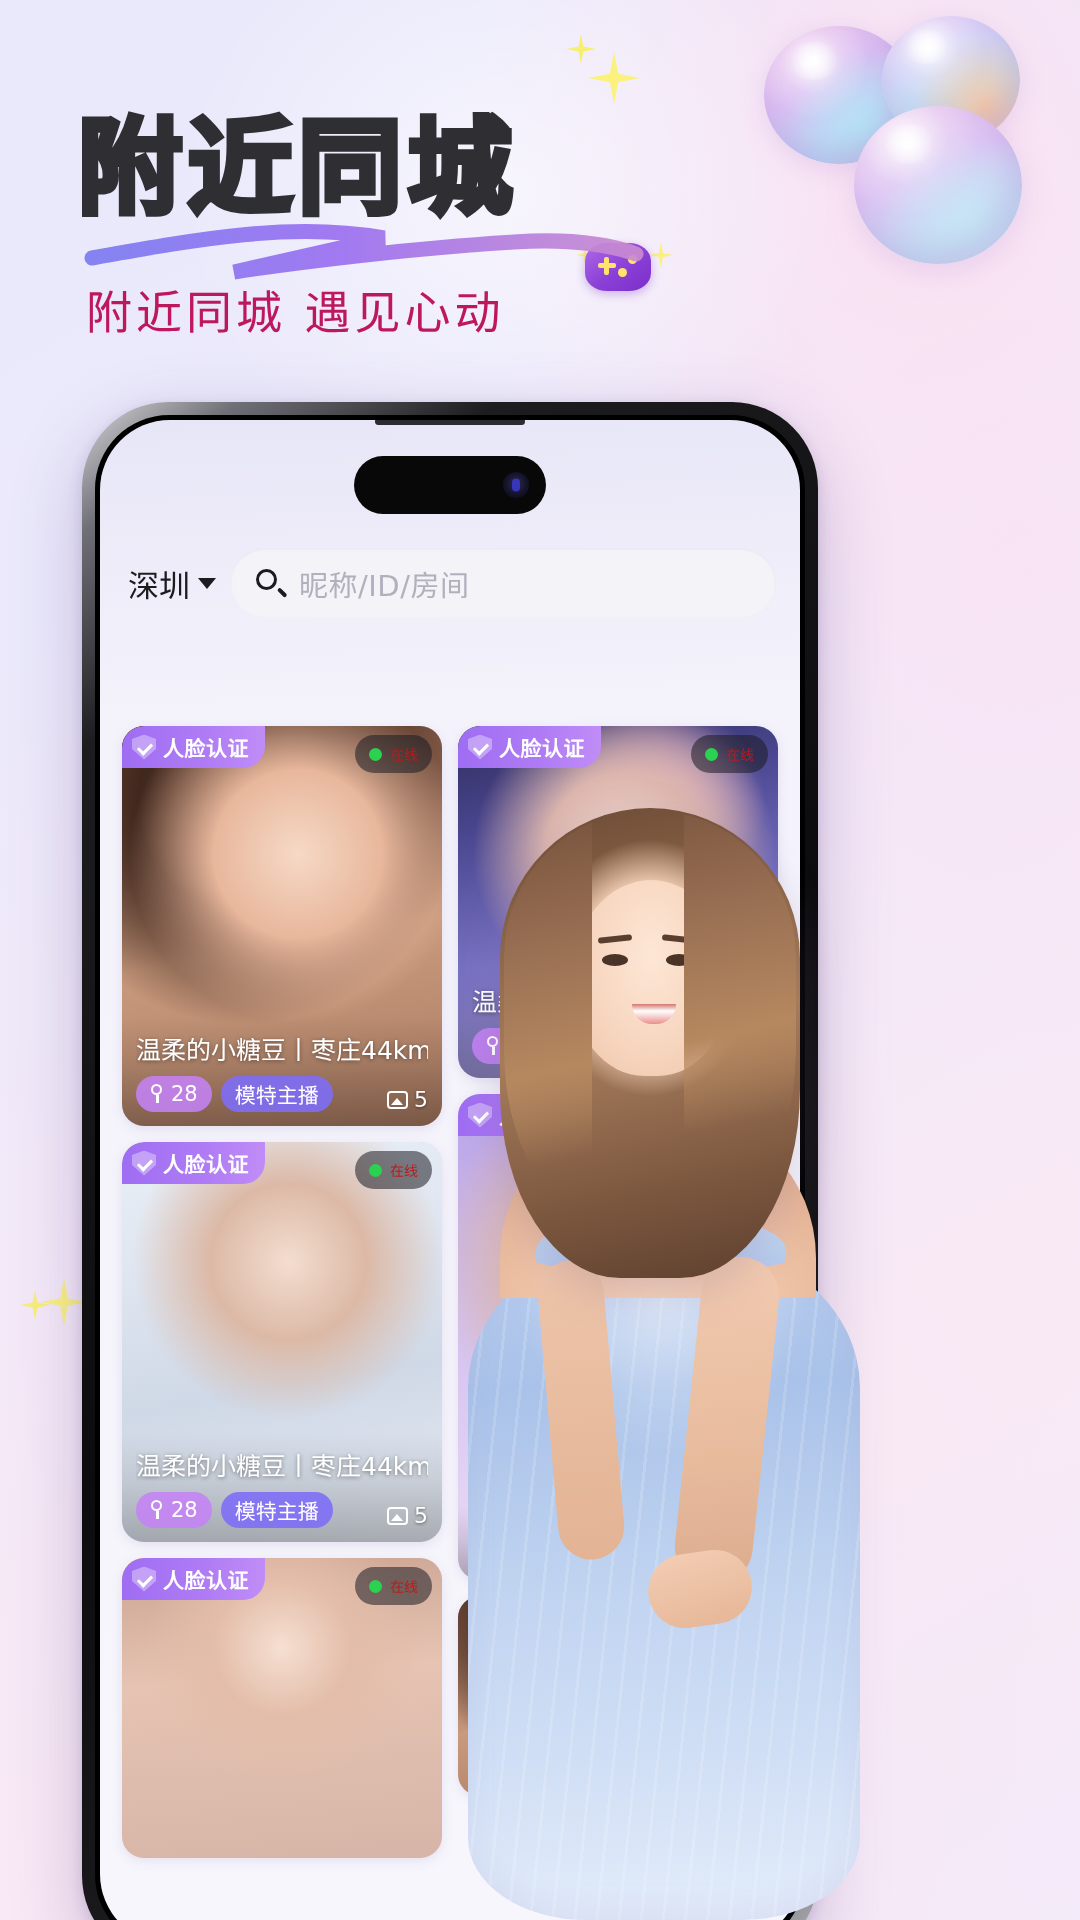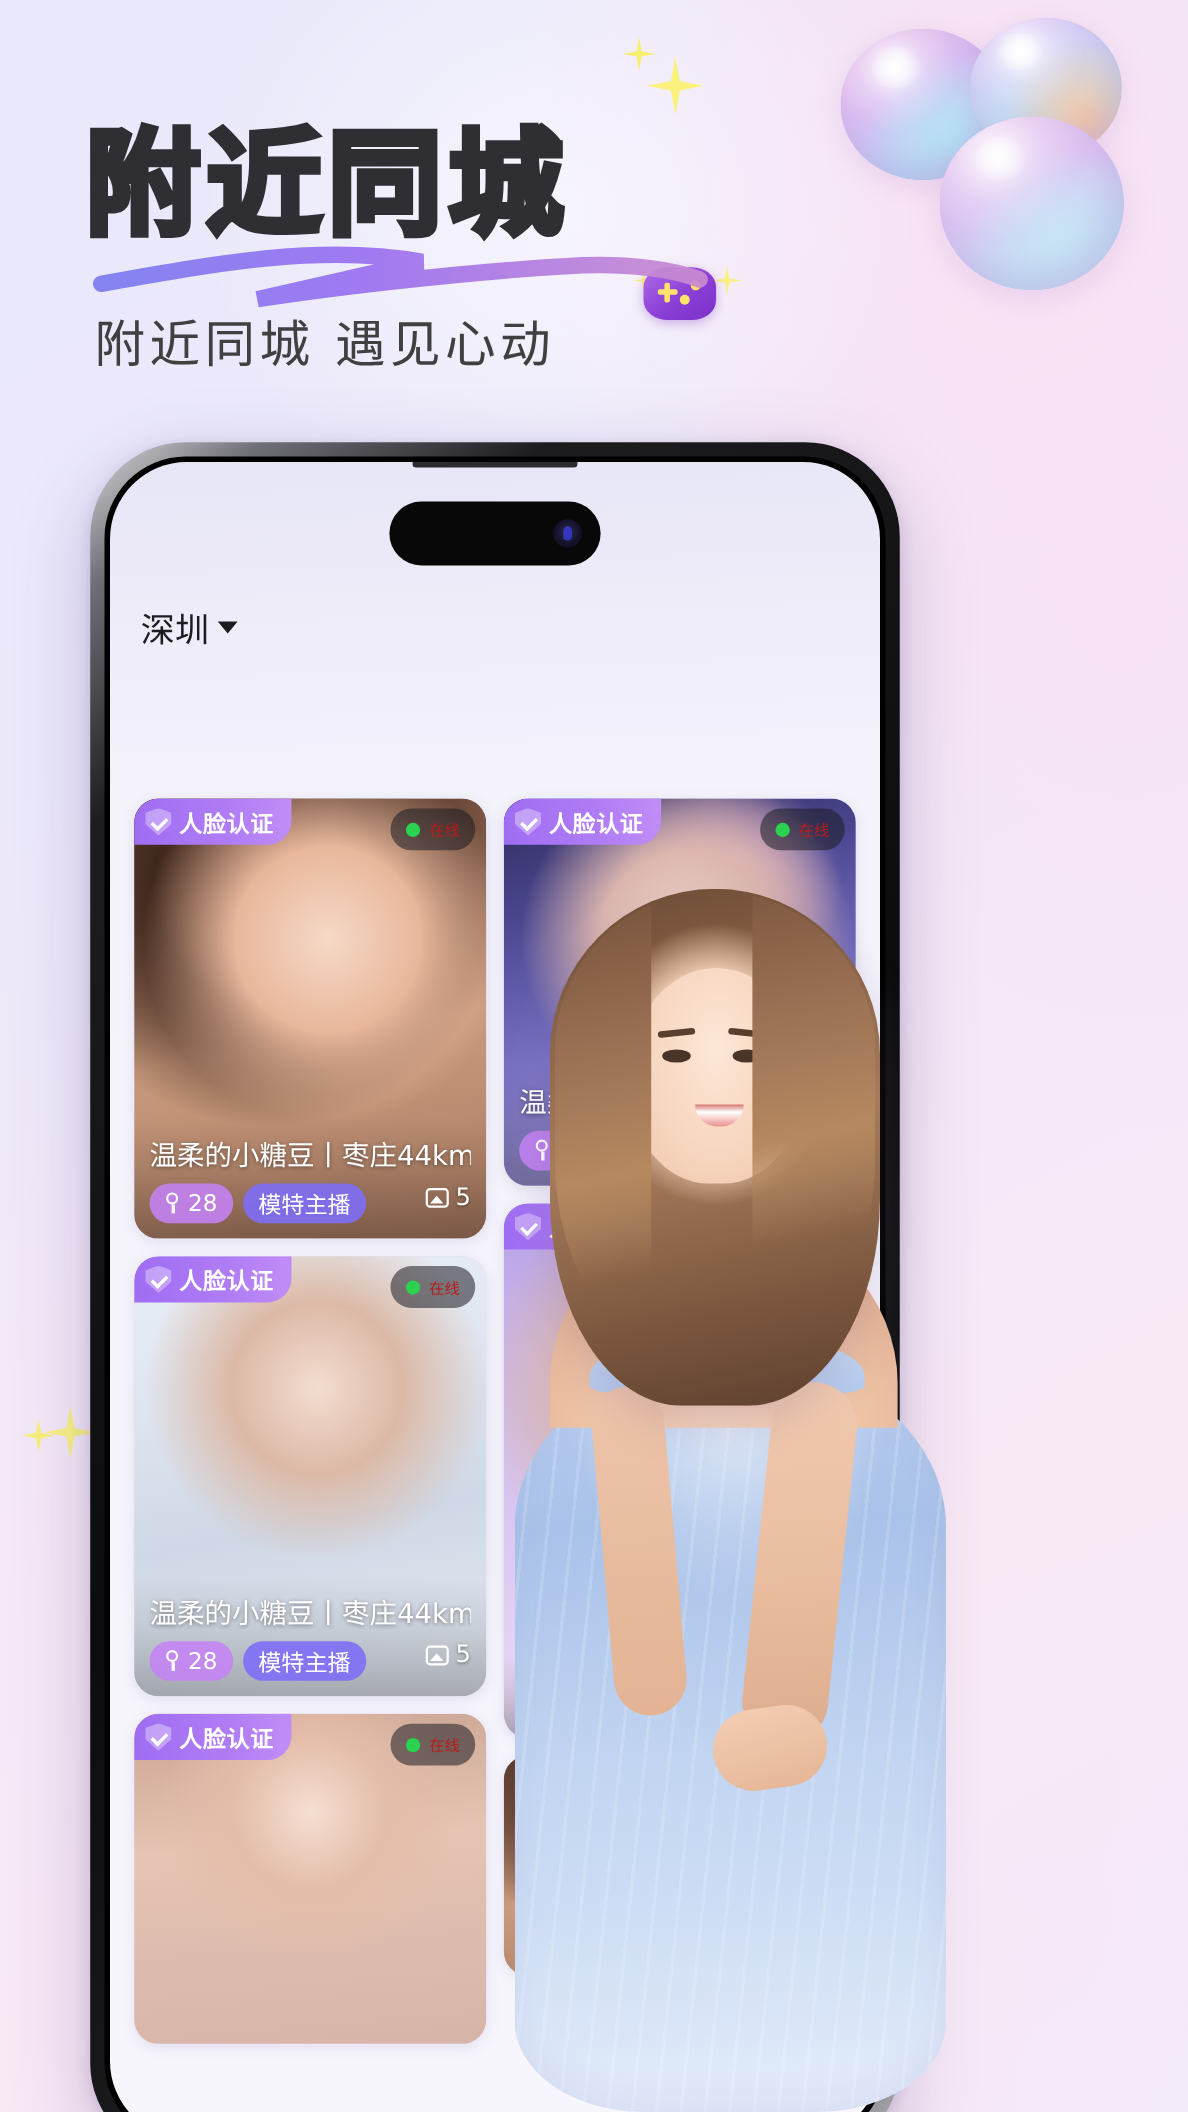--- a/index.html
+++ b/index.html
@@ -82,21 +82,21 @@
     position:relative;
     font-family:"DejaVu Sans","Liberation Sans",sans-serif;
     font-size:104px;line-height:1.08;font-weight:700;
     letter-spacing:6px;color:#2e2e33;
     -webkit-text-stroke:6px #2e2e33;
     white-space:nowrap;
   }
   .subtitle{
     position:absolute;left:86px;top:276px;
     font-family:"DejaVu Sans","Liberation Sans",sans-serif;
-    font-size:46px;letter-spacing:4px;color:#404040;font-weight:500;white-space:nowrap;
+    font-size:46px;letter-spacing:4px;color:#be185d;font-weight:500;white-space:nowrap;
   }
 
   
   .phone{
     position:absolute;left:82px;top:402px;width:736px;height:1560px;
     border-radius:86px;
     background:linear-gradient(140deg,#d8d8dc 0%,#6f6f76 6%,#1d1d20 16%,#0c0c0e 50%,#232327 86%,#b9b9c0 100%);
     padding:13px;box-sizing:border-box;
     box-shadow:0 24px 70px rgba(95,70,140,.28), 0 4px 14px rgba(95,70,140,.18);
   }
@@ -225,21 +225,21 @@
   .online span{color:#b91c1c;font-size:14px;font-family:Liberation Serif, serif;}
   .cardinfo{
     position:absolute;left:0;right:0;bottom:0;padding:14px 14px 14px;
     background:linear-gradient(180deg,rgba(0,0,0,0) 0%,rgba(0,0,0,.10) 45%,rgba(0,0,0,.28) 100%);
     z-index:3;
   }
   .cname{
     color:#fff;font-size:25px;font-family:"DejaVu Sans",sans-serif;
     text-shadow:0 1px 4px rgba(0,0,0,.45);white-space:nowrap;overflow:hidden;margin-bottom:10px;
   }
-  .crow{display:flex;align-items:flex-start;gap:9px;}
+  .crow{display:flex;align-items:flex-end;gap:9px;}
   .pill{
     height:36px;border-radius:18px;display:flex;align-items:center;gap:6px;
     padding:0 14px;font-size:21px;font-family:"DejaVu Sans",sans-serif;color:#fff;white-space:nowrap;
   }
   .pill.age{background:rgba(196,130,245,.88);}
   .pill.tag{background:rgba(126,110,246,.9);}
   .vsym{width:15px;height:20px;position:relative;flex:none;}
   .vsym:before{content:"";position:absolute;left:1px;top:0;width:11px;height:11px;border:2.5px solid #fff;border-radius:50%;box-sizing:border-box;}
   .vsym:after{content:"";position:absolute;left:6px;top:11px;width:2.5px;height:8px;background:#fff;}
   .photos{
@@ -409,20 +409,24 @@
       <div class="island">
         <div class="cam"></div>
       </div>
 
 
       <div class="searchrow">
         <div class="city">
           <span>深圳</span>
           <span class="caret"></span>
         </div>
+        <div class="searchbox">
+          <span class="mag"></span>
+          <span class="ph">昵称/ID/房间</span>
+        </div>
       </div>
 
 
       <div class="grid">
 
         <div class="col">
 
           <div class="card">
             <div class="photo p-a" style="height:400px"></div>
             <div class="verify">

